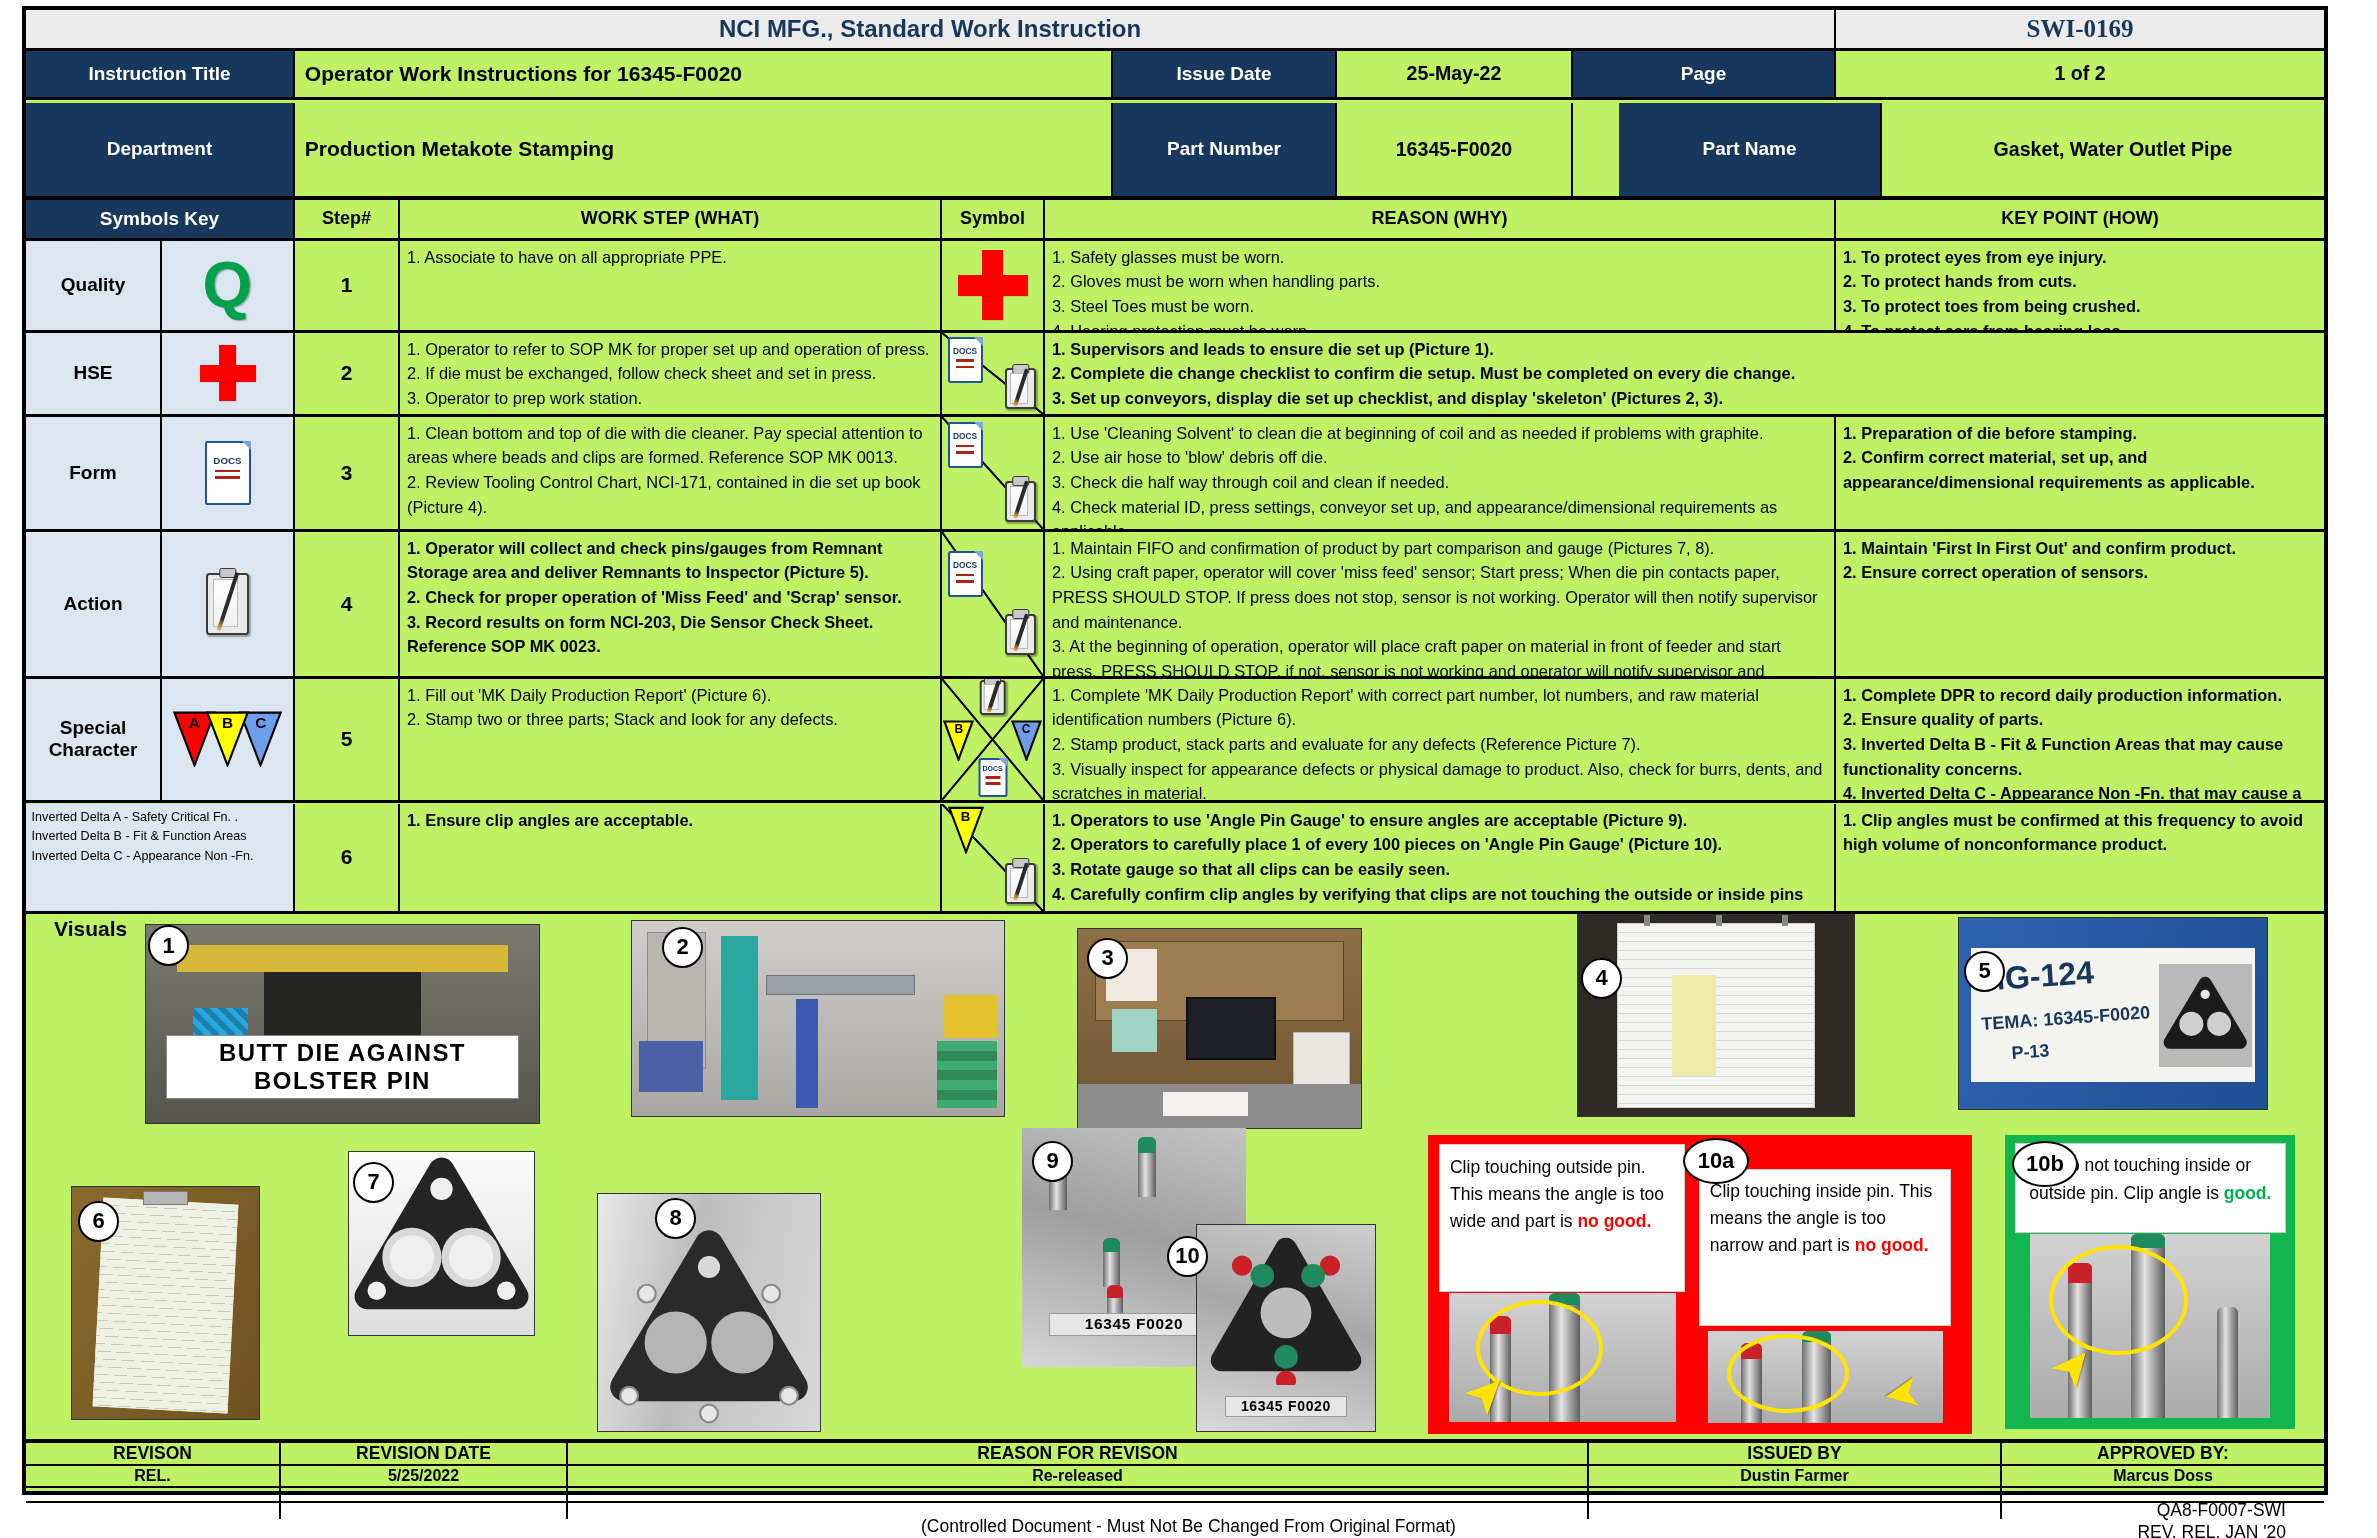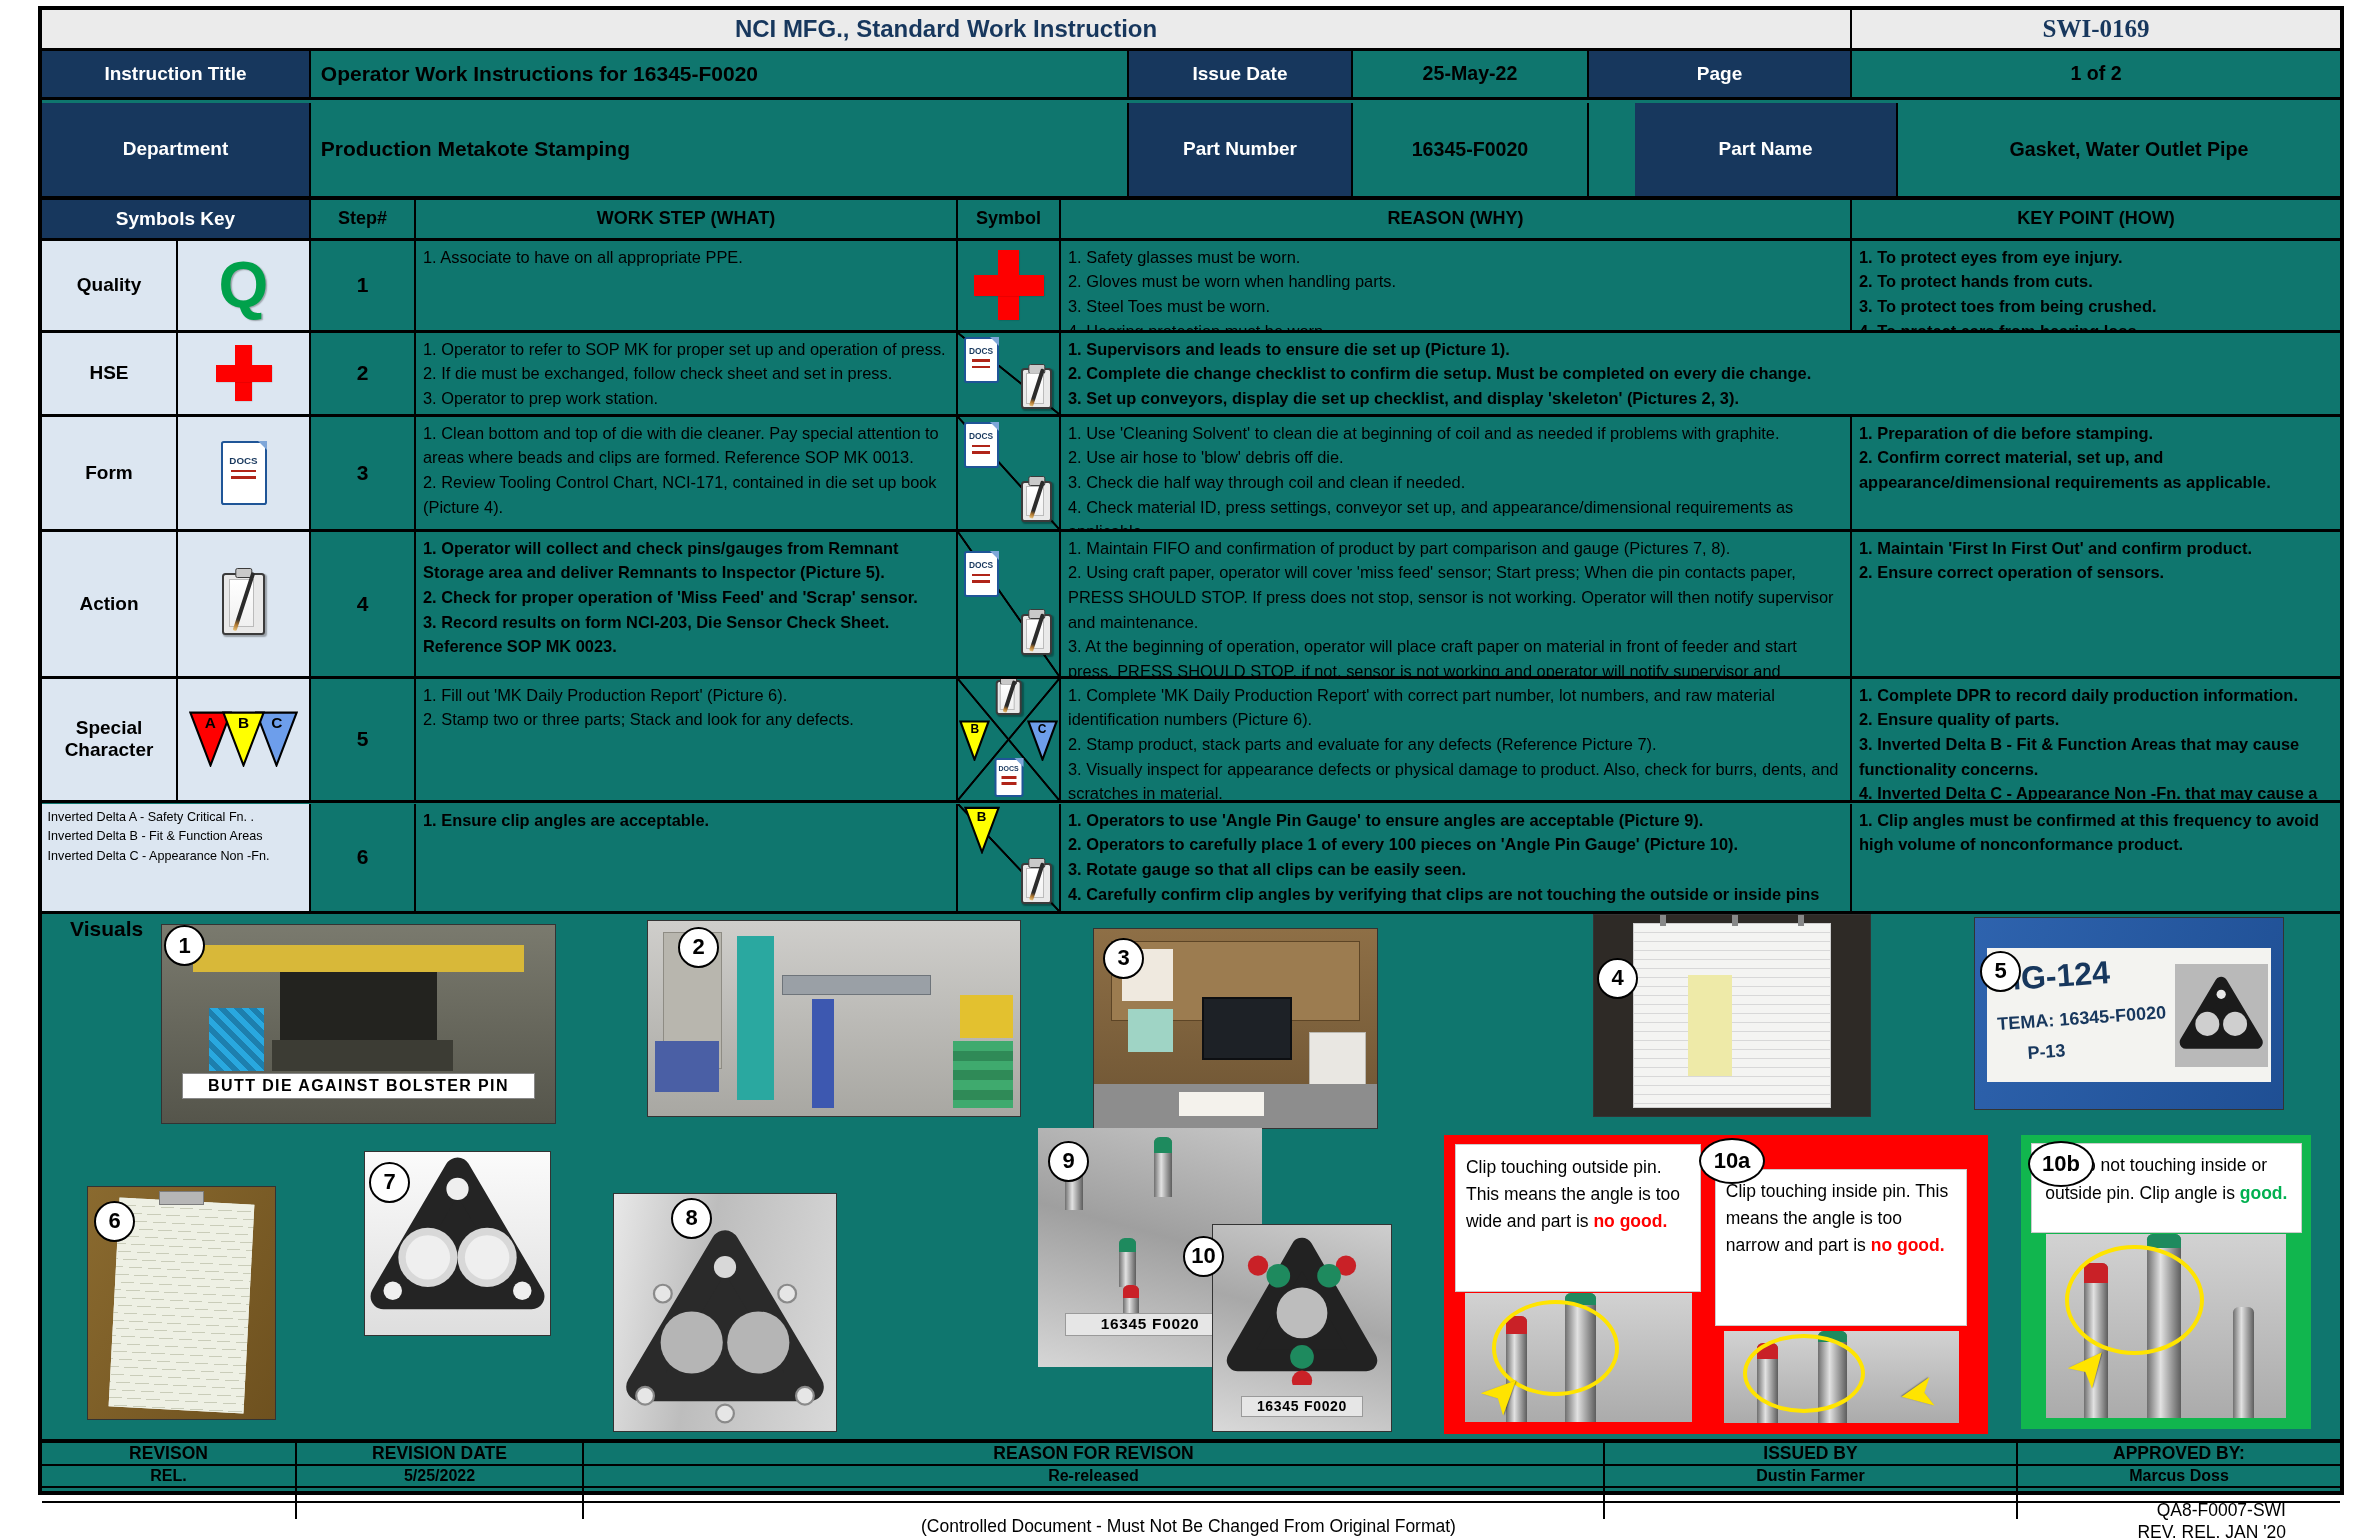--- a/index.html
+++ b/index.html
@@ -1,18 +1,18 @@
 <!DOCTYPE html>
 <html style="font-size:11.2px"><head>
 <meta charset="utf-8">
 <style>
   * { margin:0; padding:0; box-sizing:border-box; }
   body { background:#fff; font-family:"Liberation Sans", sans-serif; }
   .canvas { position:relative; width:2377px; height:1538px; background:#fff; overflow:hidden; }
-  .doc-frame { position:absolute; left:38px; top:5.6px; width:2306px; height:1489px; border:4.9px solid #000; background:#0f766e; }
+  .doc-frame { position:absolute; left:22px; top:5.6px; width:2306px; height:1489px; border:4.9px solid #000; background:#bef264; }
   .abs { position:absolute; }
   .navy { background:#17375D; color:#fff; font-weight:bold; display:flex; align-items:center; justify-content:center; text-align:center; }
   .cellc { display:flex; align-items:center; justify-content:center; text-align:center; }
   .cel-l { display:flex; align-items:center; justify-content:flex-start; }
   .bd-r { border-right:2.1px solid #000; }
   .pre { white-space:pre-line; }
 
   
   .title-bar { left:0; top:0; width:100%; height:41px; background:#ebebeb; border-bottom:3.5px solid #000; display:flex; }
   .title-main { width:1810px; border-right:2.8px solid #000; display:flex; align-items:center; justify-content:center; color:#17375D; font-size:24px; font-weight:bold; }
@@ -330,21 +330,21 @@
   </div>
 
   <div class="abs" style="left:0; top:903px; width:100%; height:526px;">
     <div class="abs visuals-label" style="left:28px; top:4.2px;">Visuals</div>
 
     <div class="photo" style="left:119px; top:11.2px; width:395px; height:200px; background:linear-gradient(#7a7a6e,#55554b);">
       <div class="abs" style="left:8%; top:10%; width:84%; height:14%; background:#d8b839;"></div>
       <div class="abs" style="left:30%; top:24%; width:40%; height:34%; background:#23231f;"></div>
       <div class="abs" style="left:12%; top:42%; width:14%; height:32%; background:repeating-linear-gradient(45deg,#29a8df 0 5.6px,#1d7fae 5.6px 11.2px);"></div>
       <div class="abs" style="left:28%; top:58%; width:46%; height:16%; background:#3c3c34;"></div>
-      <div class="caption-strip" style="bottom:24px; font-size:16px; padding:2.8px 0;margin-top:36px;">BUTT DIE AGAINST BOLSTER PIN</div>
+      <div class="caption-strip" style="bottom:24px; font-size:24px; padding:2.8px 0;margin-top:36px;">BUTT DIE AGAINST BOLSTER PIN</div>
     </div>
     <div class="badge n" style="left:122px; top:12.6px;">1</div>
 
     <div class="photo" style="left:605px; top:7px; width:374px; height:197px; background:linear-gradient(#cfcecb,#a8a7a2);">
       <div class="abs" style="left:4%; top:6%; width:16%; height:70%; background:#b8b6ae; border:1.4px solid #8e8c84;"></div>
       <div class="abs" style="left:2%; top:62%; width:17%; height:26%; background:#4a5fa5;"></div>
       <div class="abs" style="left:24%; top:8%; width:10%; height:84%; background:#2aa8a0;"></div>
       <div class="abs" style="left:36%; top:28%; width:40%; height:10%; background:#9aa0a6; border:1.4px solid #6e747a;"></div>
       <div class="abs" style="right:2%; top:38%; width:14%; height:22%; background:#e3c12f;"></div>
       <div class="abs" style="right:2%; top:62%; width:16%; height:34%; background:repeating-linear-gradient(#3faa6e 0 9.8px,#2f8a57 9.8px 19.6px);"></div>

